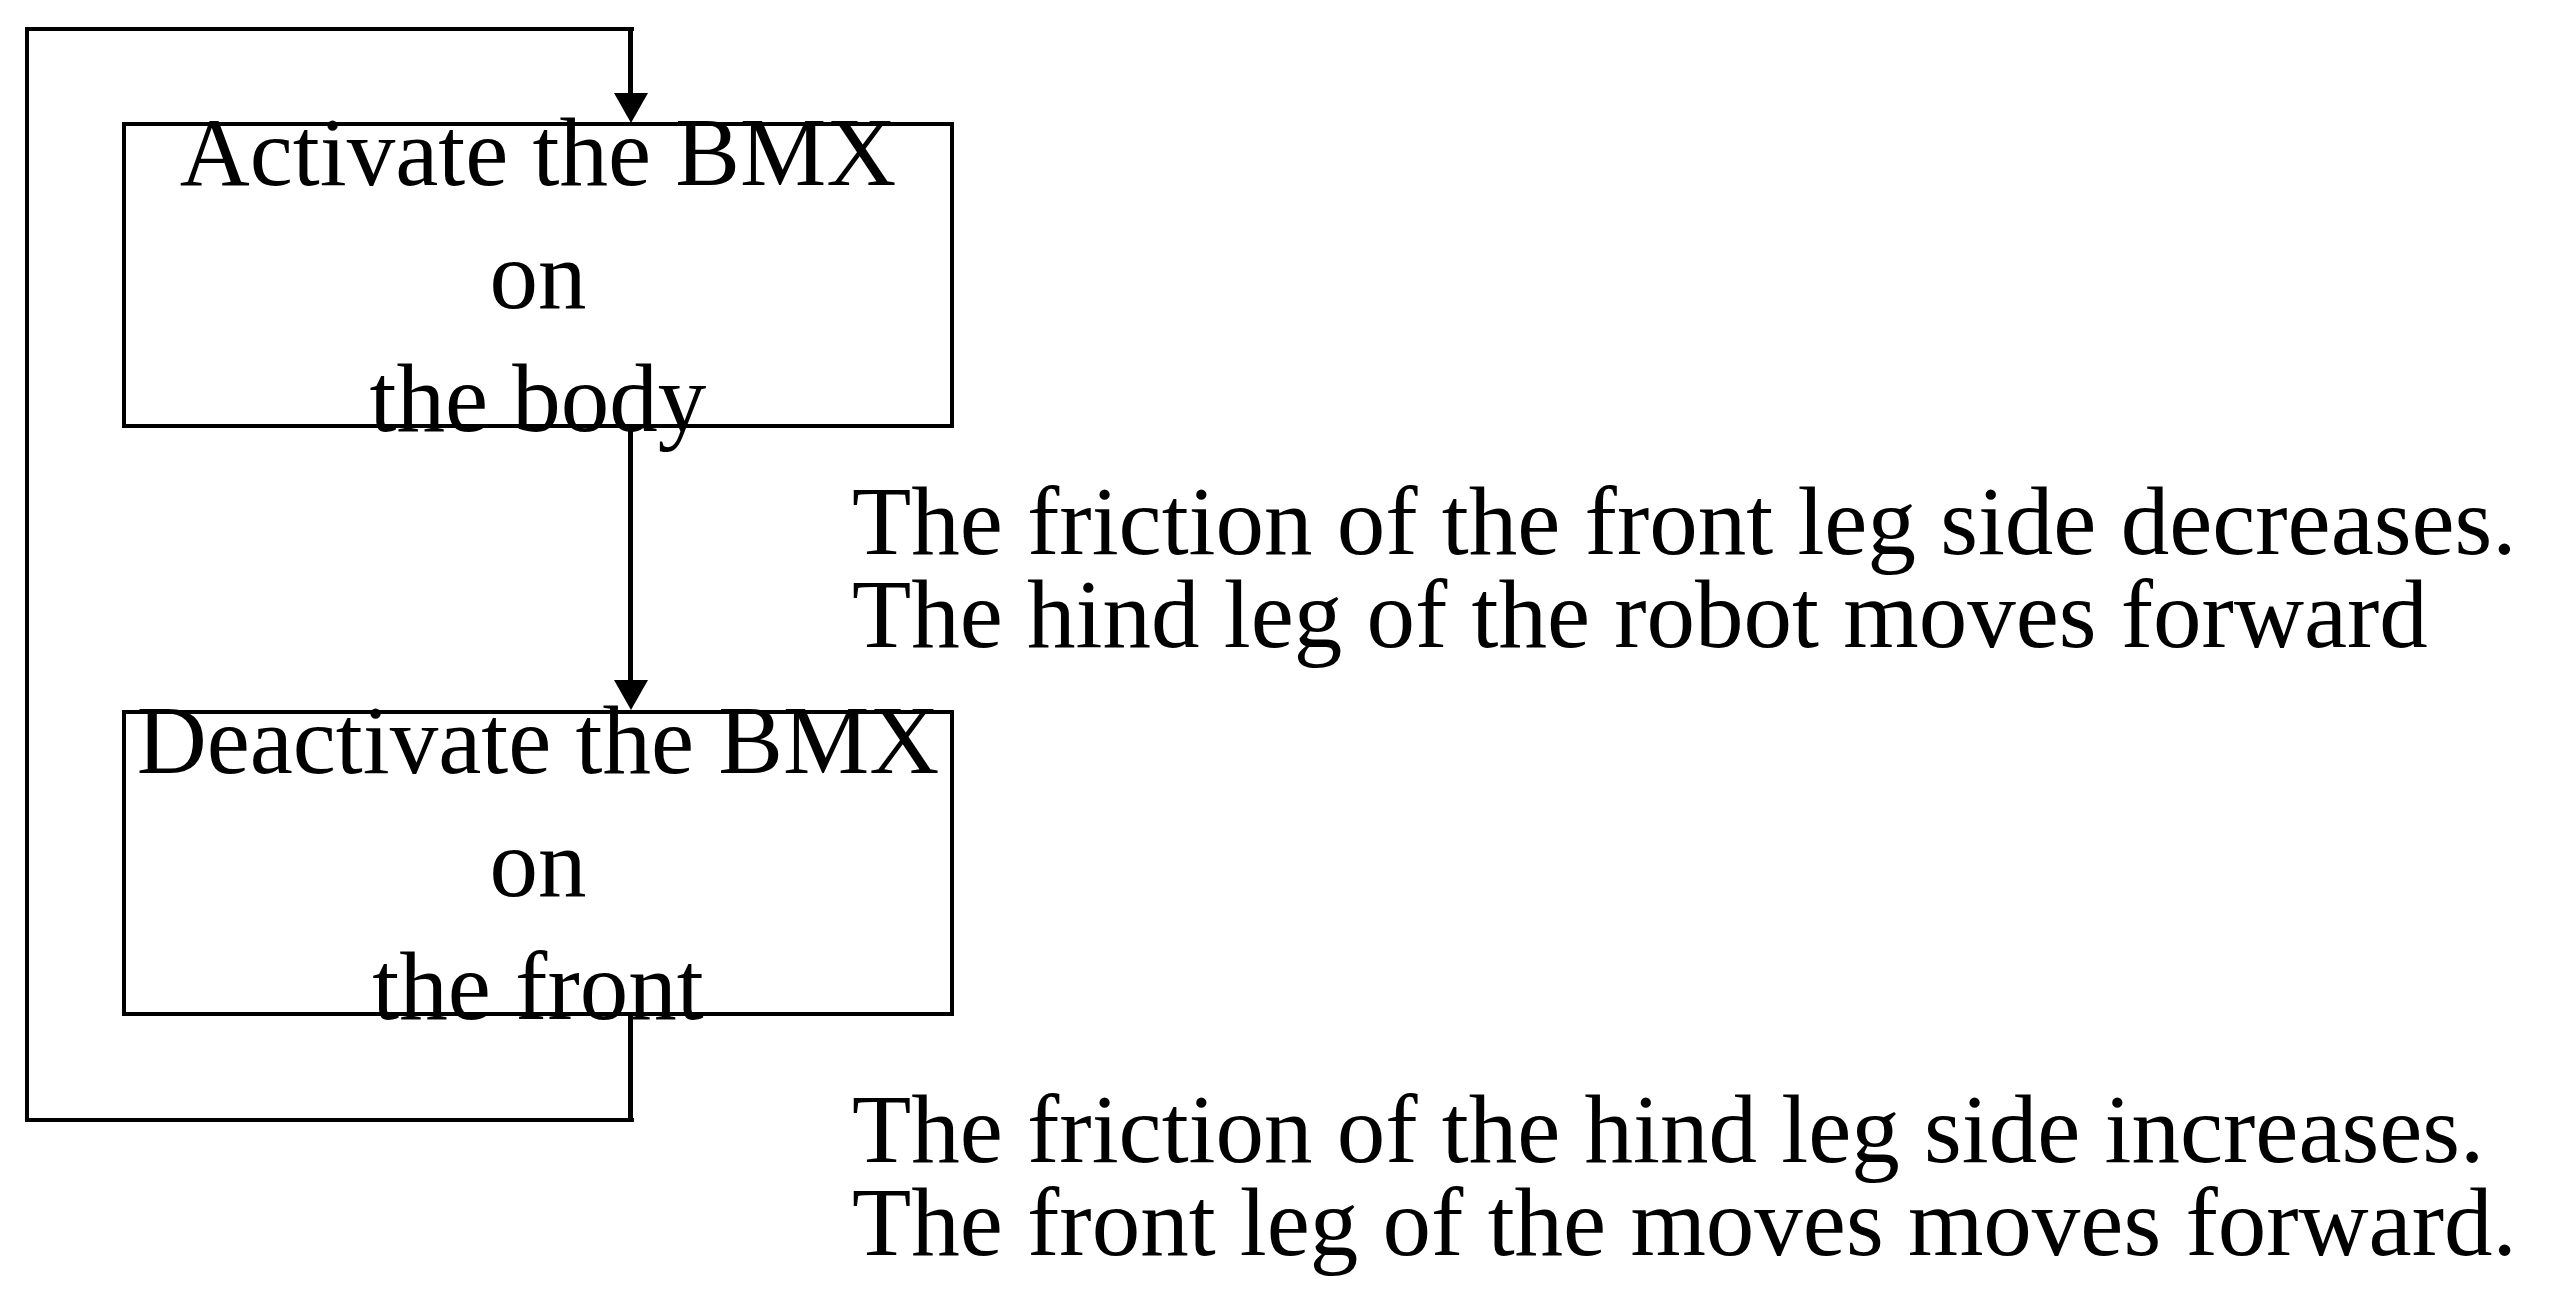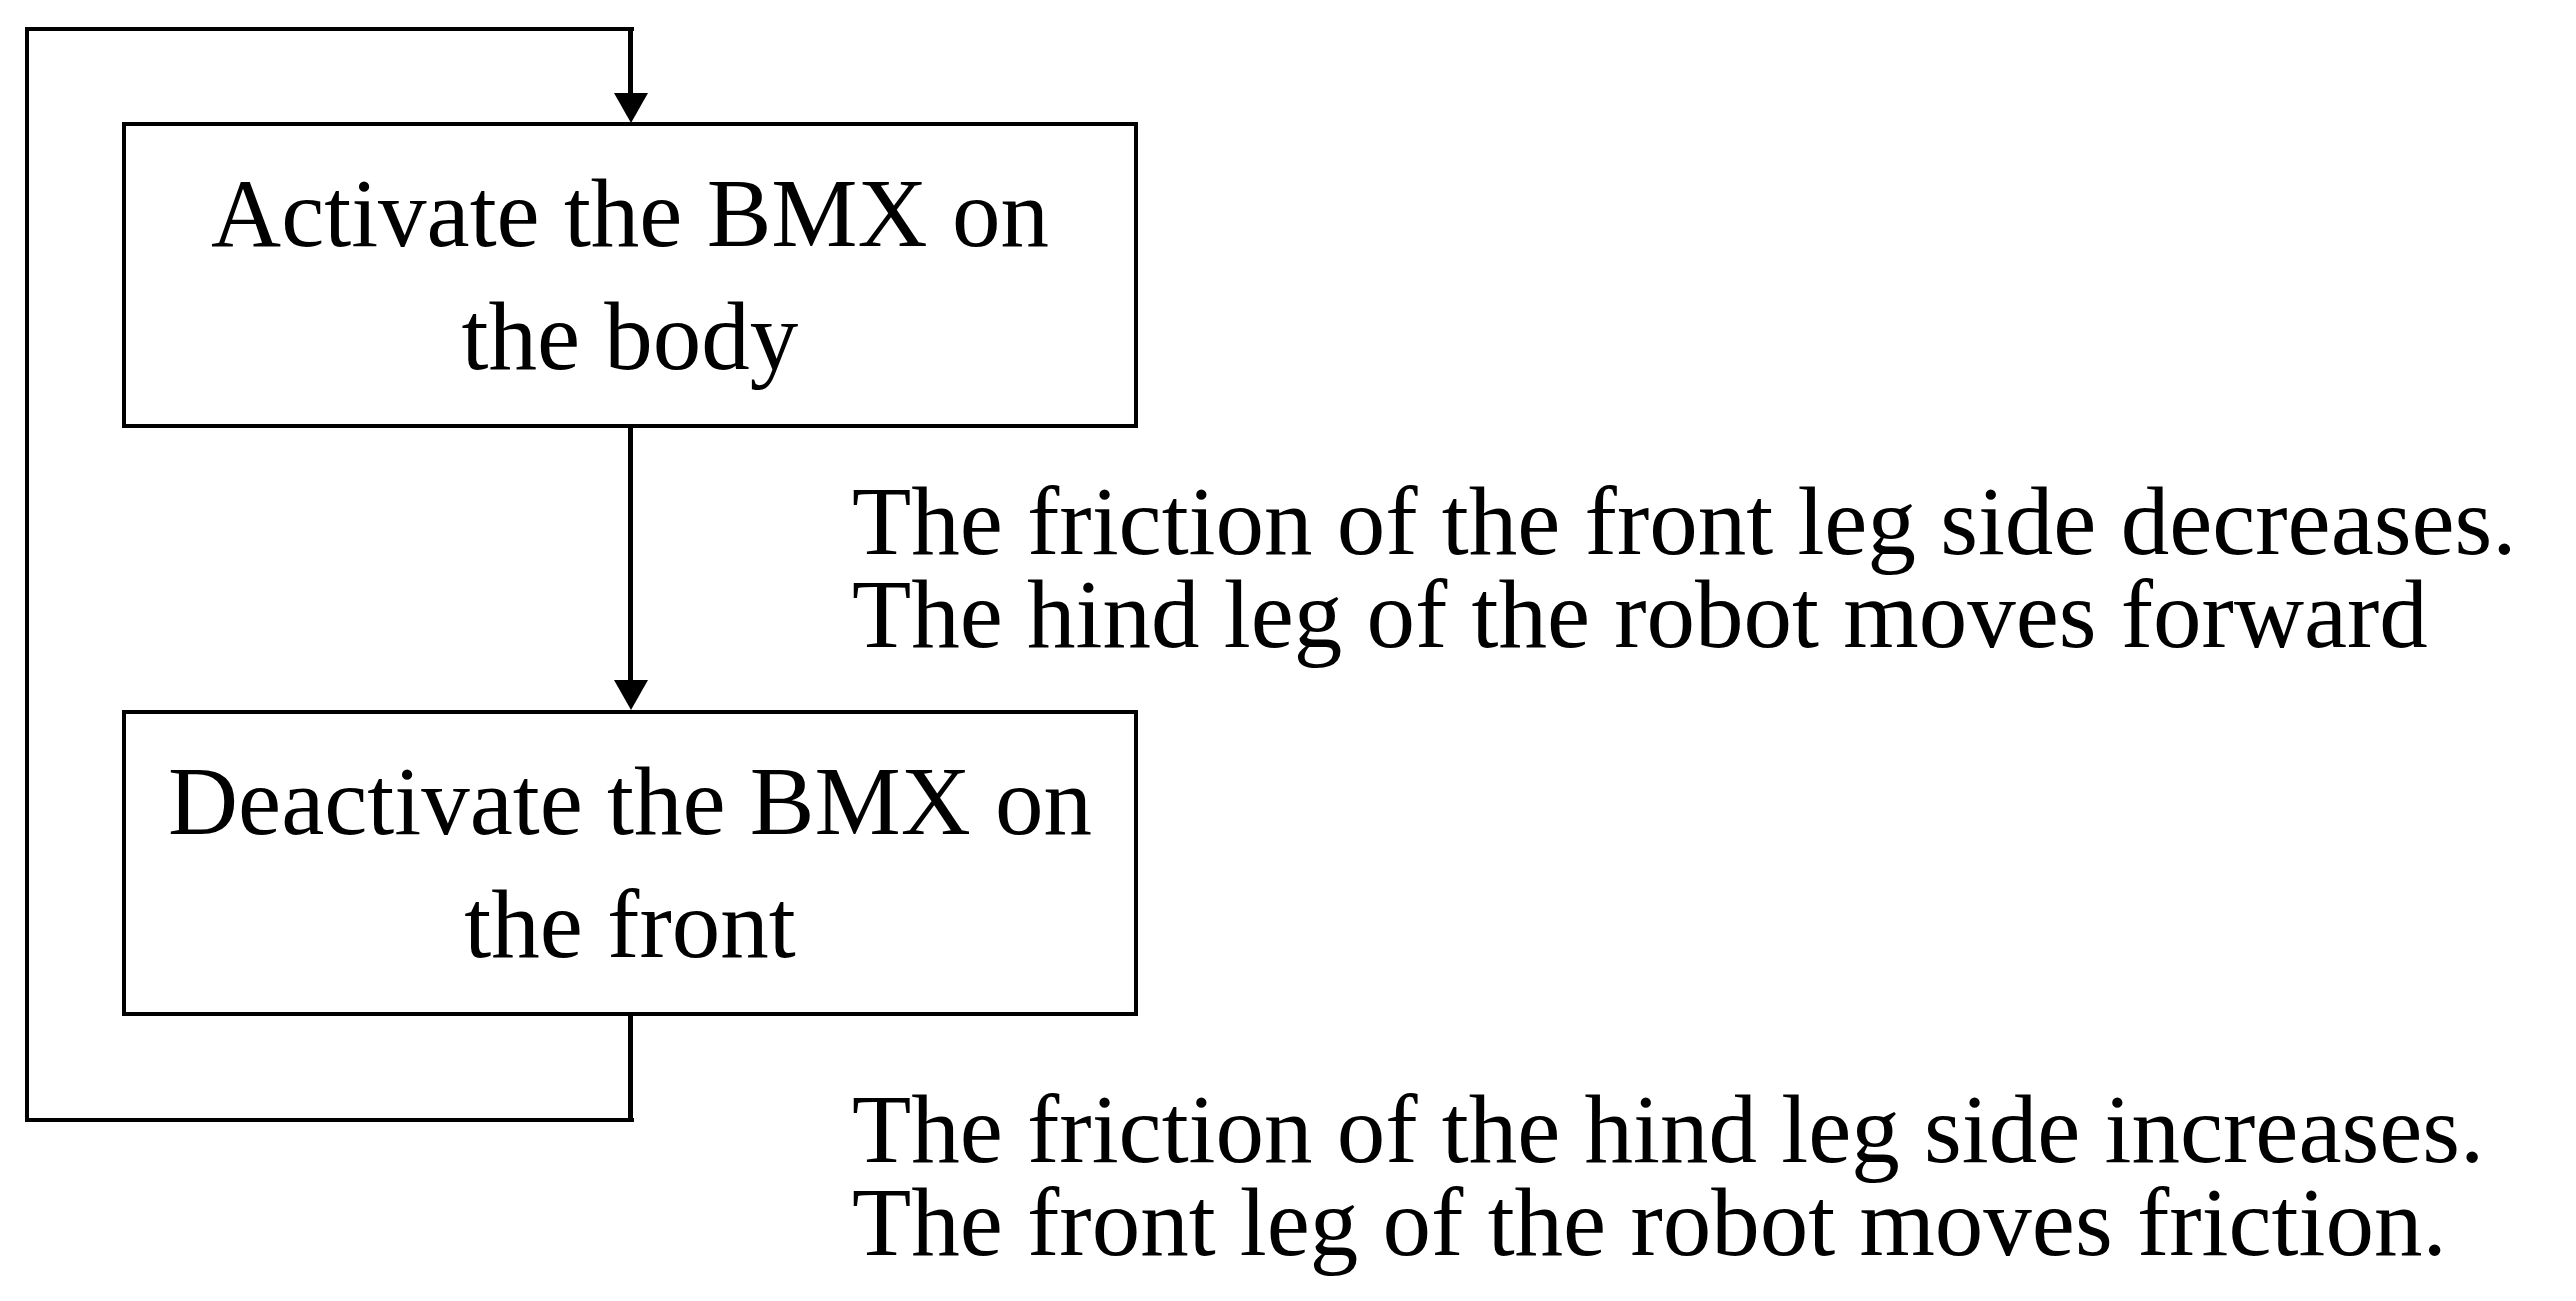--- a/index.html
+++ b/index.html
@@ -42,21 +42,21 @@
     height: 0;
     border-left: 17px solid transparent;
     border-right: 17px solid transparent;
     border-top: 30px solid #000000;
   }
   .arrowhead-top    { left: 614px; top: 93px;  }
   .arrowhead-middle { left: 614px; top: 680px; }
   .flow-box {
     position: absolute;
     left: 122px;
-    width: 1016px;
+    width: 832px;
     height: 306px;
     border: 4.7px solid #000000;
     box-sizing: border-box;
     background: #ffffff;
     display: flex;
     align-items: center;
     justify-content: center;
     text-align: center;
     font-size: 97px;
     line-height: 123px;
@@ -93,16 +93,16 @@
 
   <div class="annotation first">The friction of the front leg side decreases.
 The hind leg of the robot moves forward</div>
 
   <div class="flow-box deactivate">Deactivate the BMX on
 the front</div>
 
   <div class="vline shaft-bottom"></div>
 
   <div class="annotation second">The friction of the hind leg side increases.
-The front leg of the robot moves friction.</div>
+The front leg of the moves moves forward.</div>
 
 </div>
 
 
 </body></html>

